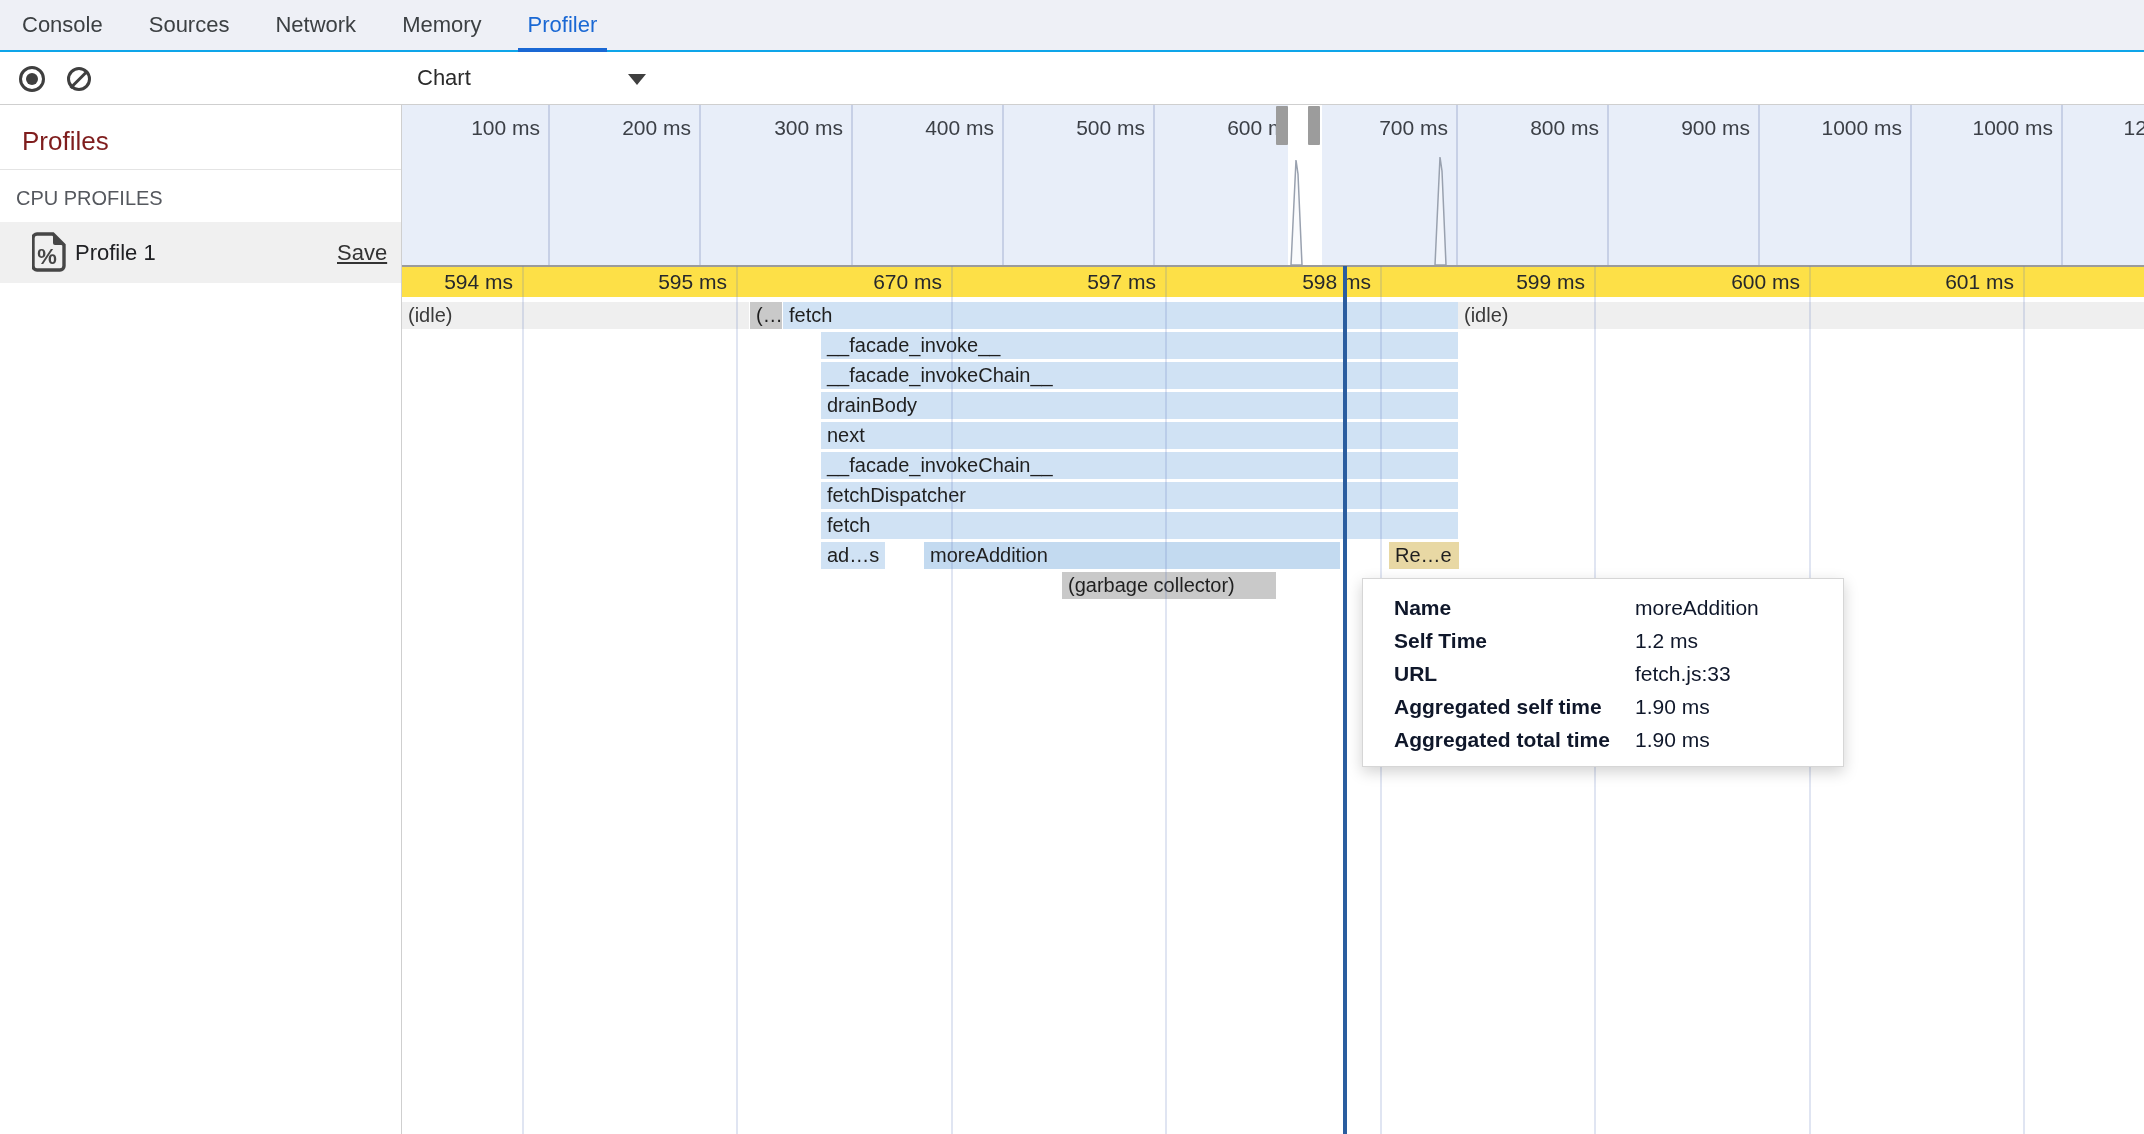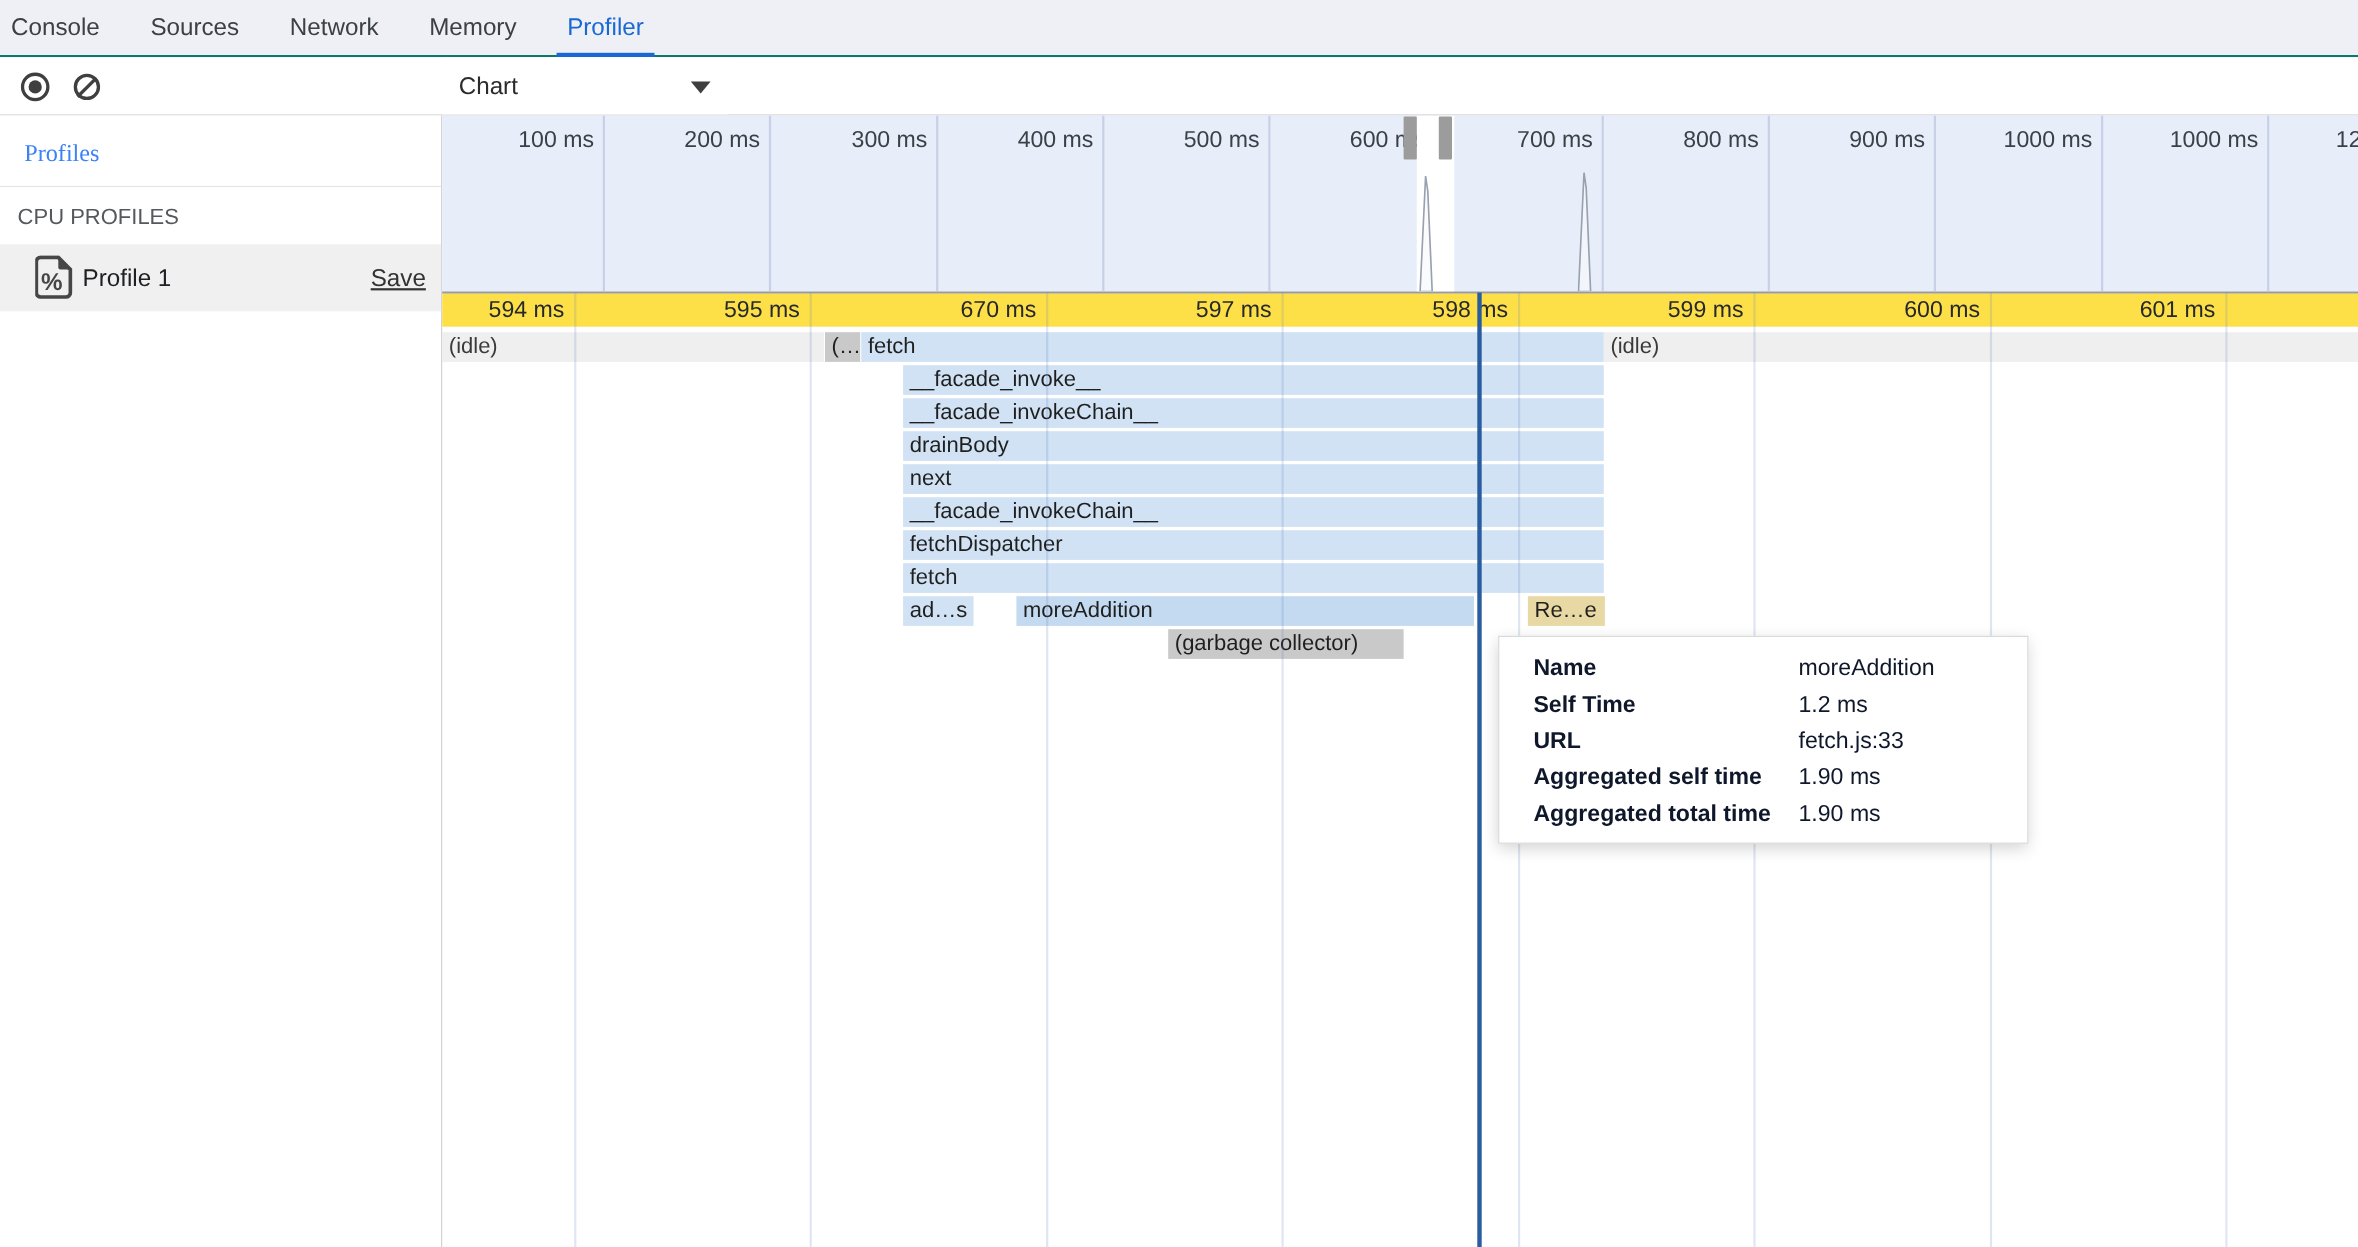--- a/index.html
+++ b/index.html
@@ -3,36 +3,36 @@
 <meta charset="utf-8">
 <style>
   html,body{margin:0;padding:0;}
   body{
     width:2144px;height:1134px;position:relative;overflow:hidden;
     background:#fff;font-family:"Liberation Sans","DejaVu Sans",sans-serif;
     -webkit-font-smoothing:antialiased;
   }
   .abs{position:absolute;}
   
-  .tabbar{left:0;top:0;width:2144px;height:52px;background:#eef0f6;border-bottom:2px solid #0f766e;display:flex;align-items:stretch;box-sizing:border-box;}
+  .tabbar{left:0;top:0;width:2144px;height:52px;background:#eef0f6;border-bottom:2px solid #0ea5e9;display:flex;align-items:stretch;padding-left:12px;box-sizing:border-box;}
   .tab{position:relative;display:flex;align-items:center;padding:0 10px;margin-right:26px;font-size:22px;color:#3c4043;cursor:default;}
   .tab.active{color:#1a68d4;}
   .tab.active .underline{position:absolute;left:0;right:0;bottom:-2px;height:4px;background:#1a68d4;}
   
   .toolbar{left:0;top:52px;width:2144px;height:52px;background:#fff;border-bottom:1px solid #cfcfcf;}
   .rec-btn{left:19px;top:66px;width:26px;height:26px;border:3px solid #3f3f3f;border-radius:50%;box-sizing:border-box;}
   .rec-btn .dot{position:absolute;left:4px;top:4px;width:12px;height:12px;border-radius:50%;background:#3f3f3f;}
   .clear-btn{left:67px;top:67px;width:24px;height:24px;border:3px solid #3f3f3f;border-radius:50%;box-sizing:border-box;}
   .clear-btn .slash{position:absolute;left:-3px;top:8px;width:24px;height:3px;background:#3f3f3f;transform:rotate(-45deg);}
   .chart-select{left:402px;top:52px;width:260px;height:52px;background:#fff;}
   .chart-select .lbl{position:absolute;left:15px;top:0;height:52px;line-height:52px;font-size:22px;color:#2b2b2b;}
   .chart-select .arrow{position:absolute;left:226px;top:22px;width:0;height:0;border-left:9px solid transparent;border-right:9px solid transparent;border-top:11px solid #3f3f3f;}
   
   .sidebar{left:0;top:105px;width:402px;height:1029px;background:#fff;border-right:1px solid #cfcfcf;box-sizing:border-box;}
-  .profiles-header{left:22px;top:126px;font-size:22px;color:#3b82f6;font-family:Liberation Serif, serif;}
+  .profiles-header{left:22px;top:126px;font-size:26px;color:#7f1d1d;}
   .profiles-divider{left:0;top:169px;width:401px;height:1px;background:#e4e4e4;}
   .cpu-profiles{left:16px;top:187px;font-size:20px;color:#55585e;}
   .profile-row{left:0;top:222px;width:401px;height:61px;background:#f0f0f0;}
   .profile-icon{left:32px;top:232px;}
   .profile-name{left:75px;top:222px;height:61px;line-height:61px;font-size:22px;color:#202124;}
   .profile-save{left:337px;top:222px;height:61px;line-height:61px;font-size:22px;color:#333;text-decoration:underline;cursor:pointer;}
   
   .overview{left:402px;top:105px;width:1742px;height:160px;background:#e8eef9;border-bottom:2px solid #9b9b9b;box-sizing:content-box;overflow:hidden;}
   .ov-divider{position:absolute;top:0;width:2px;height:160px;background:#c7d0e6;}
   .ov-label{position:absolute;top:7px;width:102px;height:32px;line-height:32px;text-align:right;font-size:21px;color:#3b3f46;}

